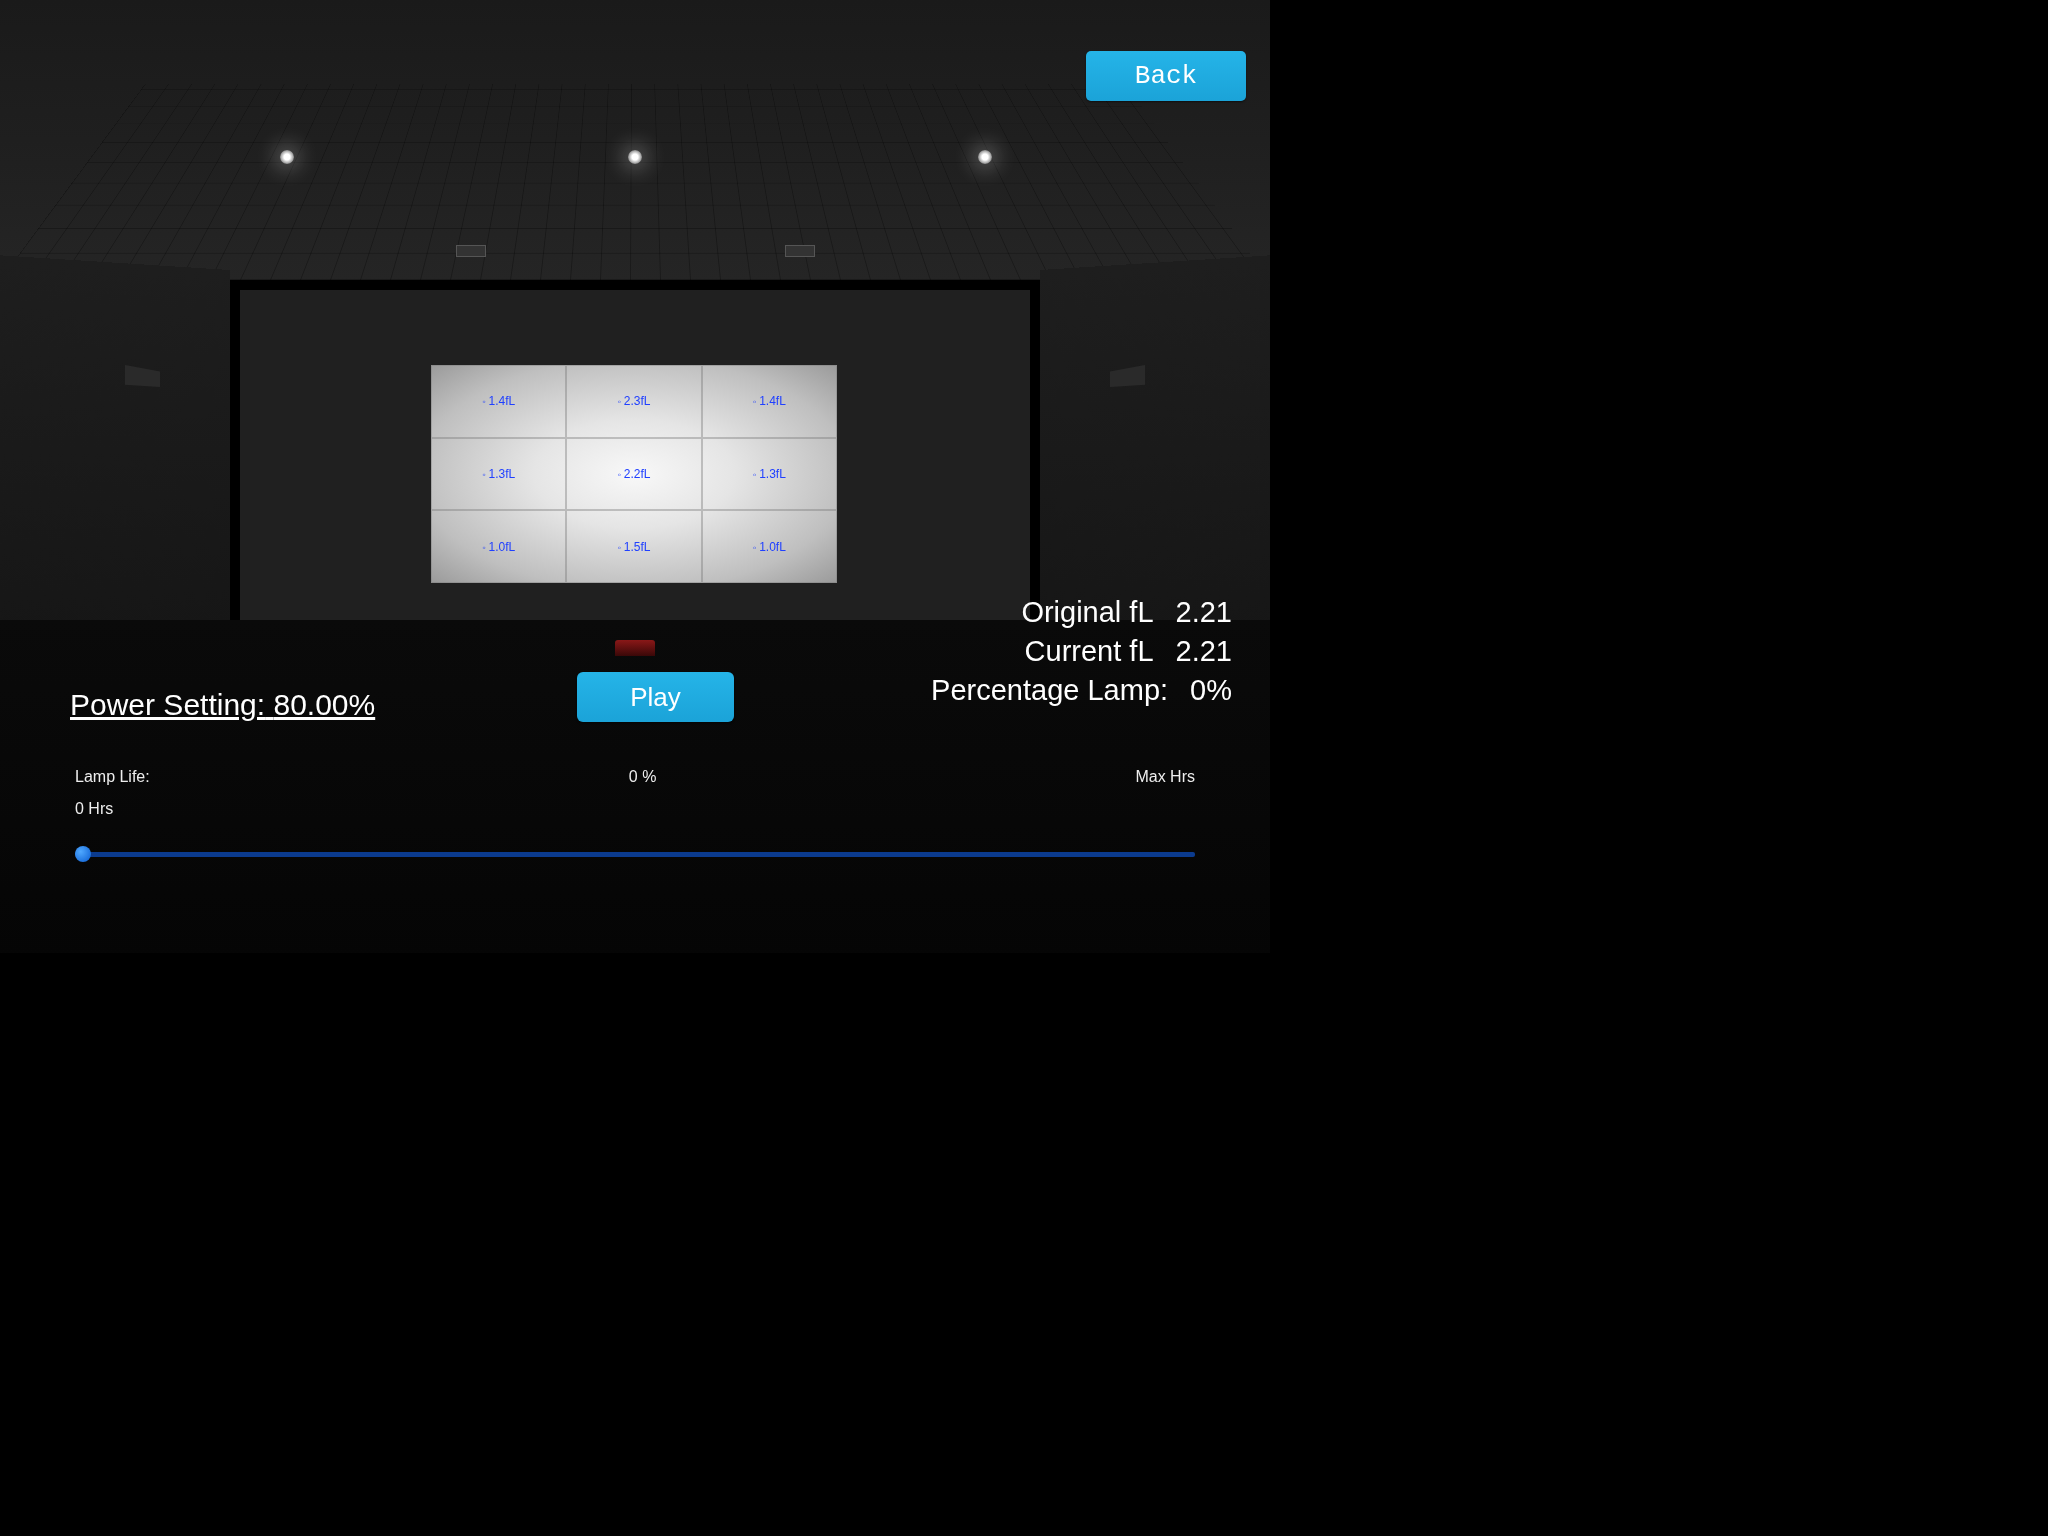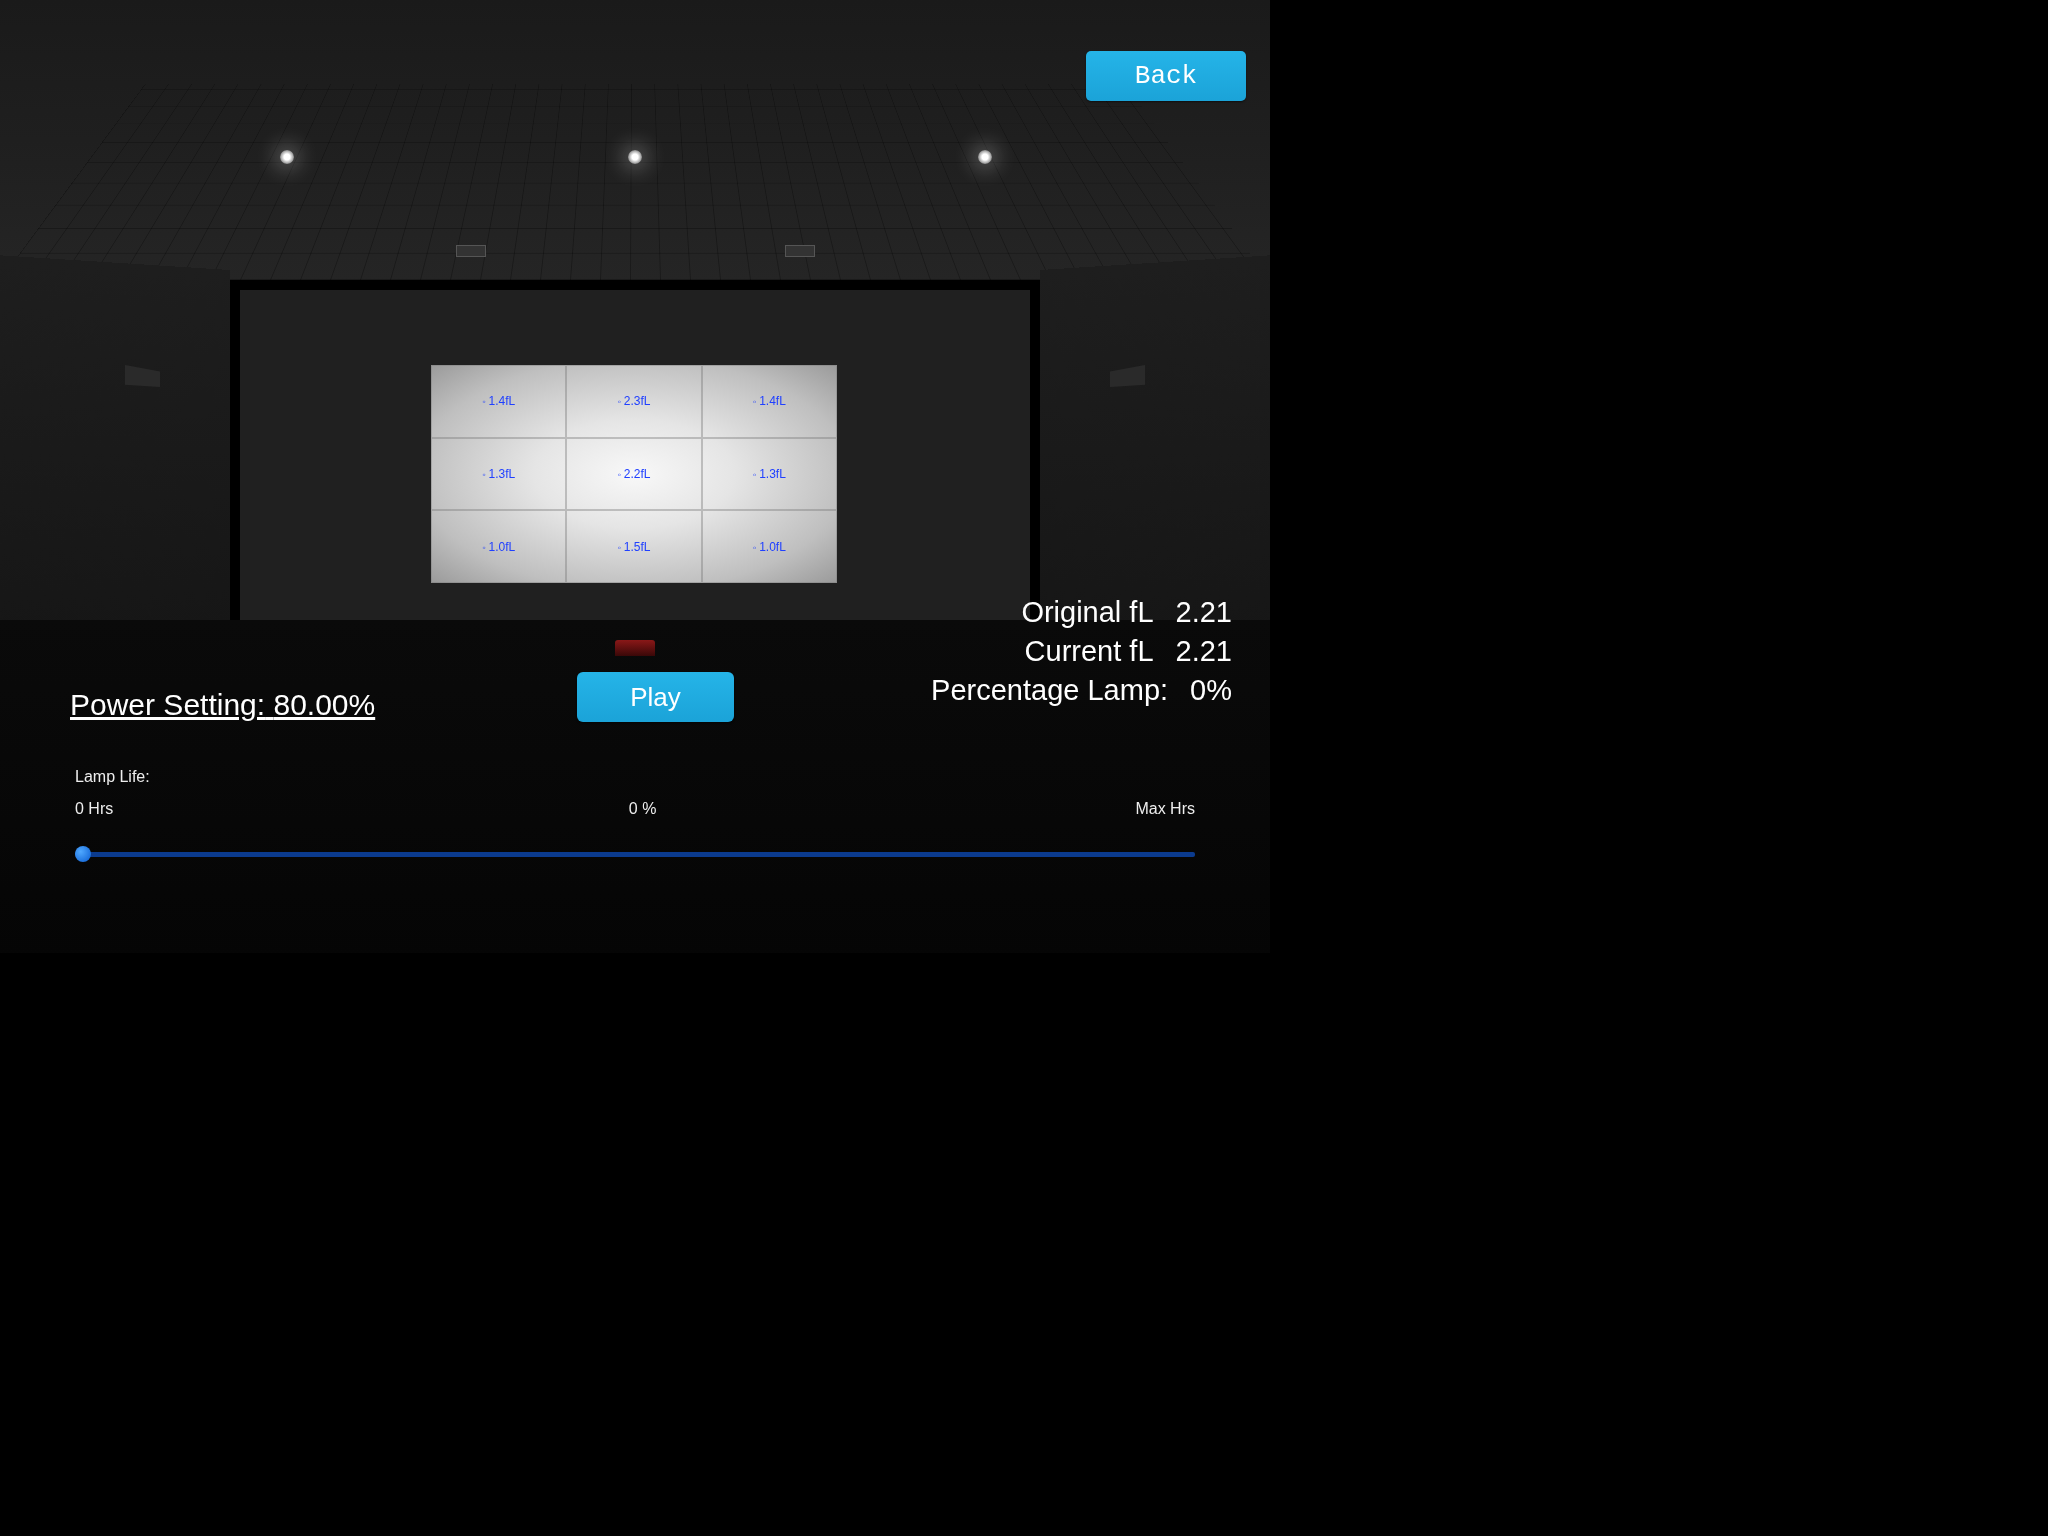--- a/index.html
+++ b/index.html
@@ -207,21 +207,20 @@
       top: 768px;
       left: 75px;
       right: 75px;
       color: #eee;
       font-size: 16px;
       font-weight: 400;
     }
     .lamp-labels {
       display: flex;
       justify-content: space-between;
-      align-items: flex-end;
       margin-bottom: 34px;
     }
     .lamp-left {
       display: flex;
       flex-direction: column;
       gap: 14px;
     }
     
     
     .slider-track {

